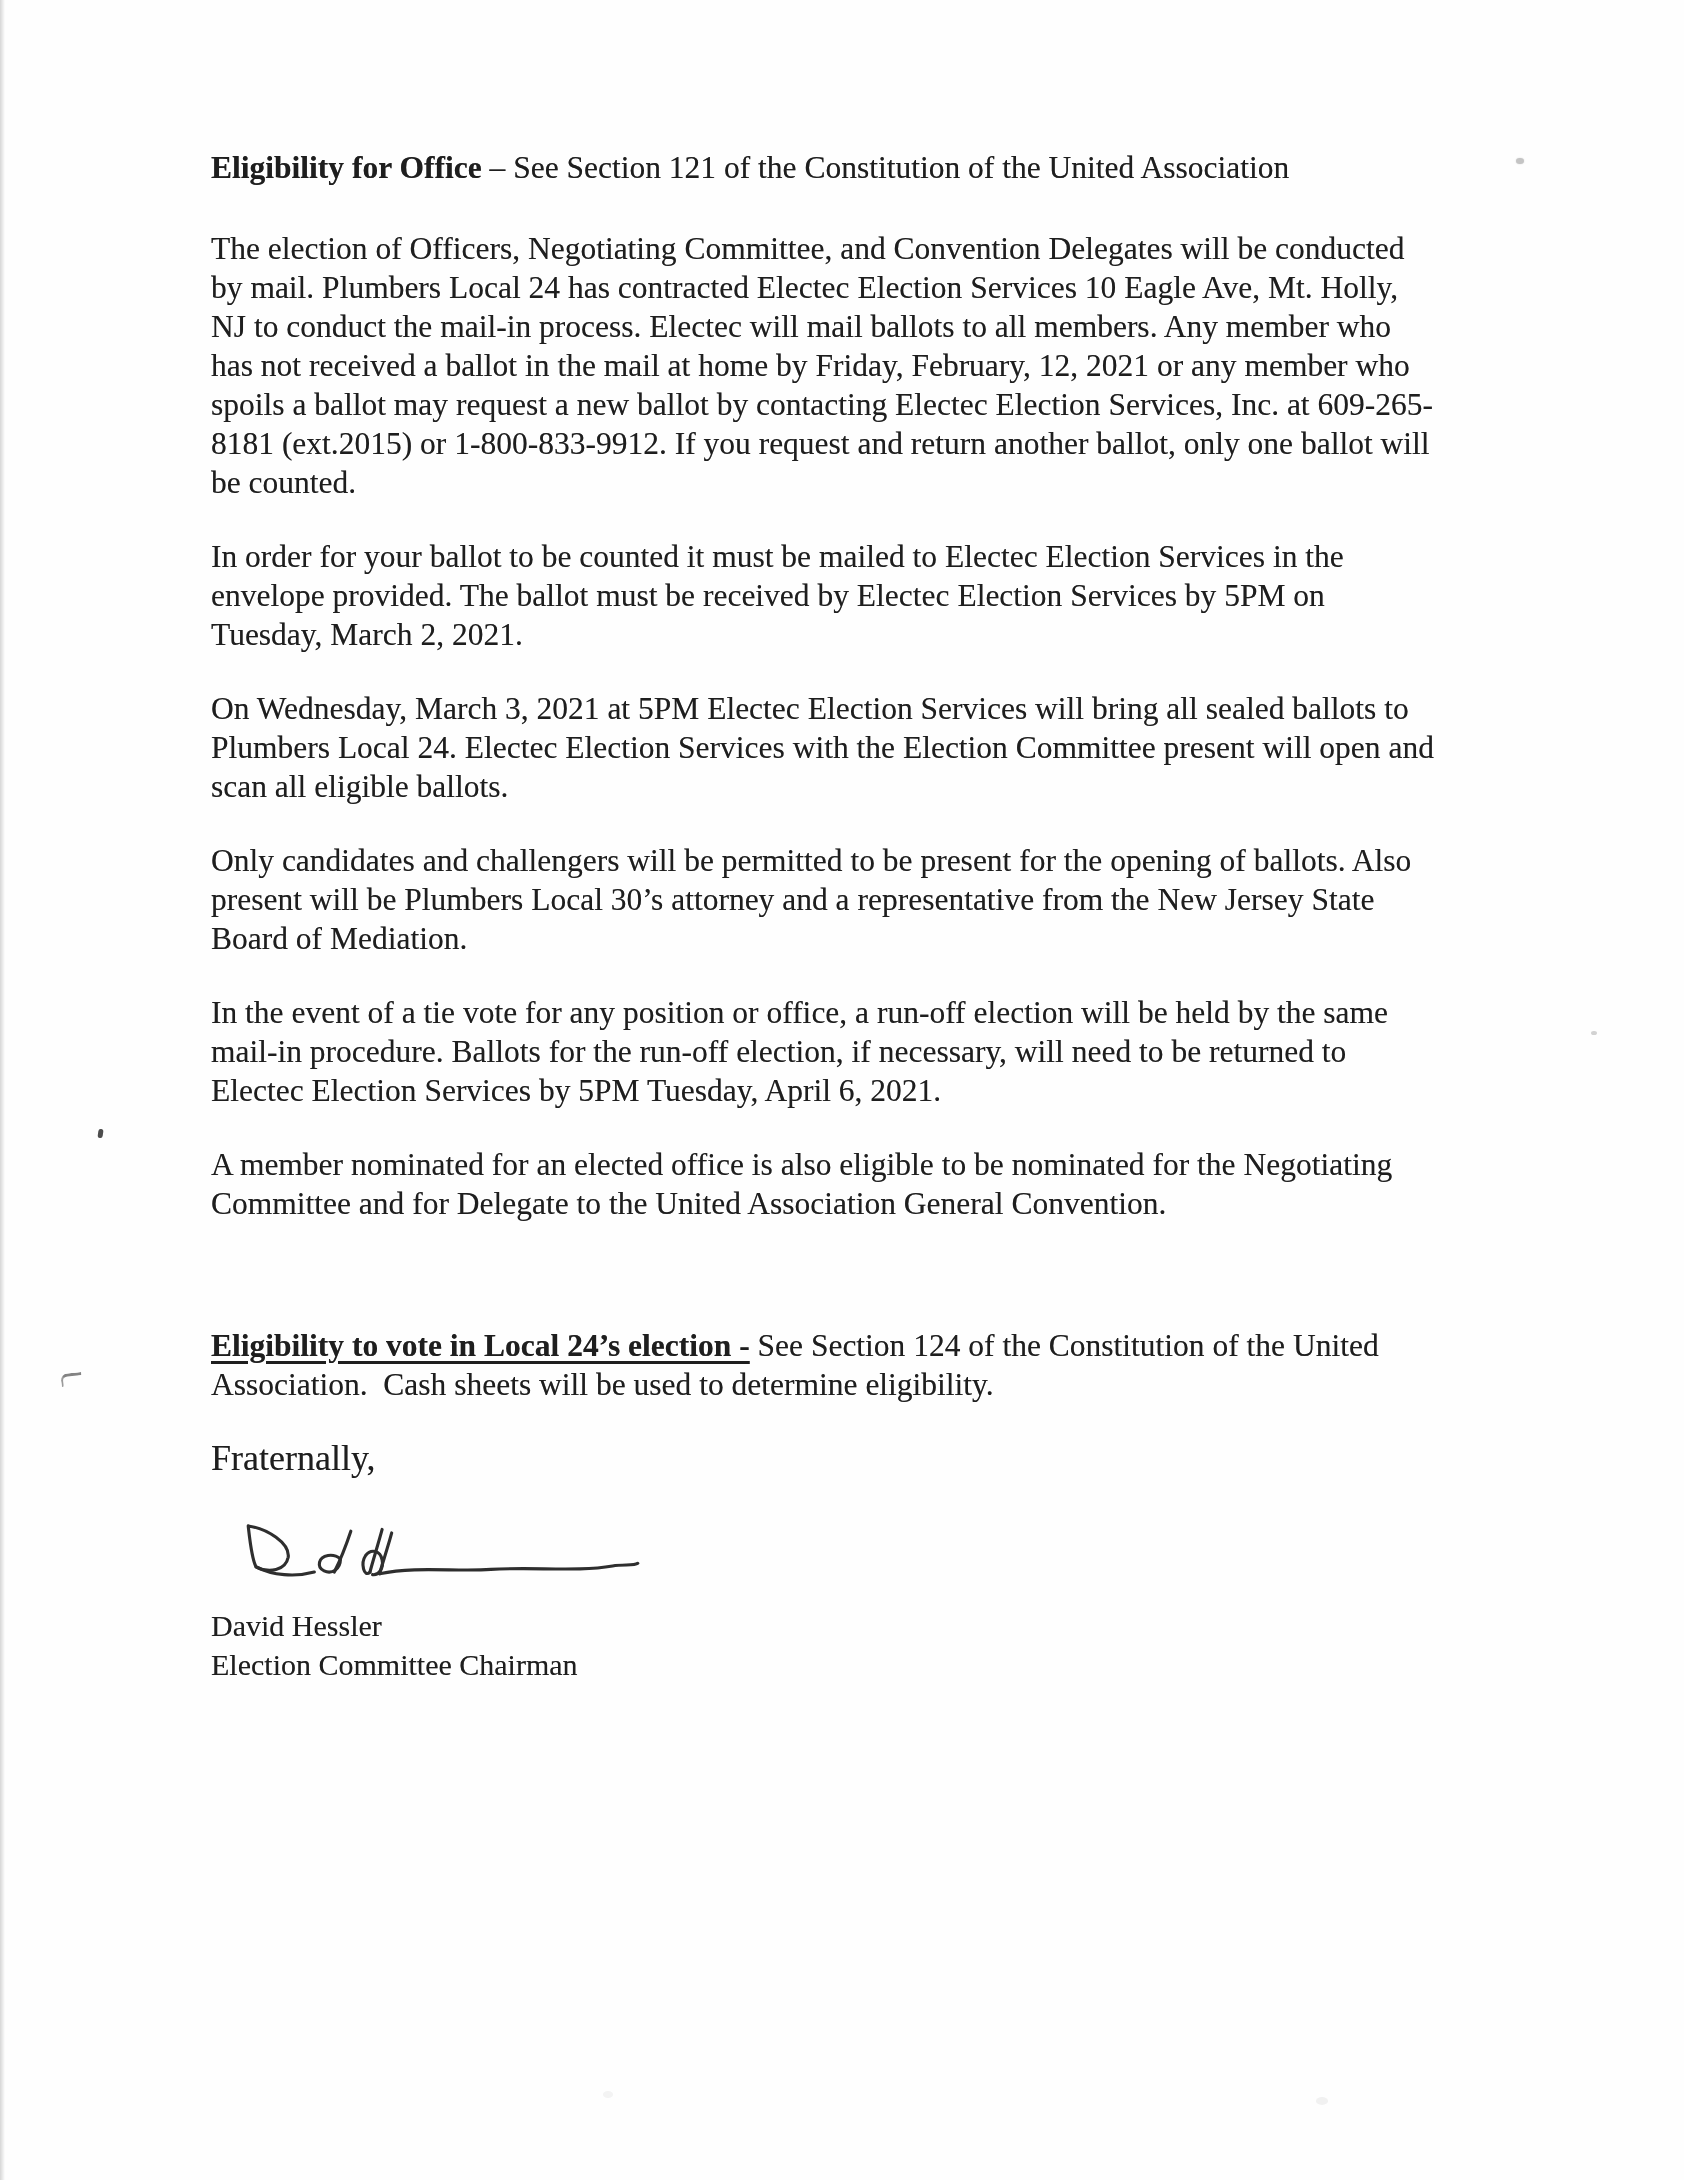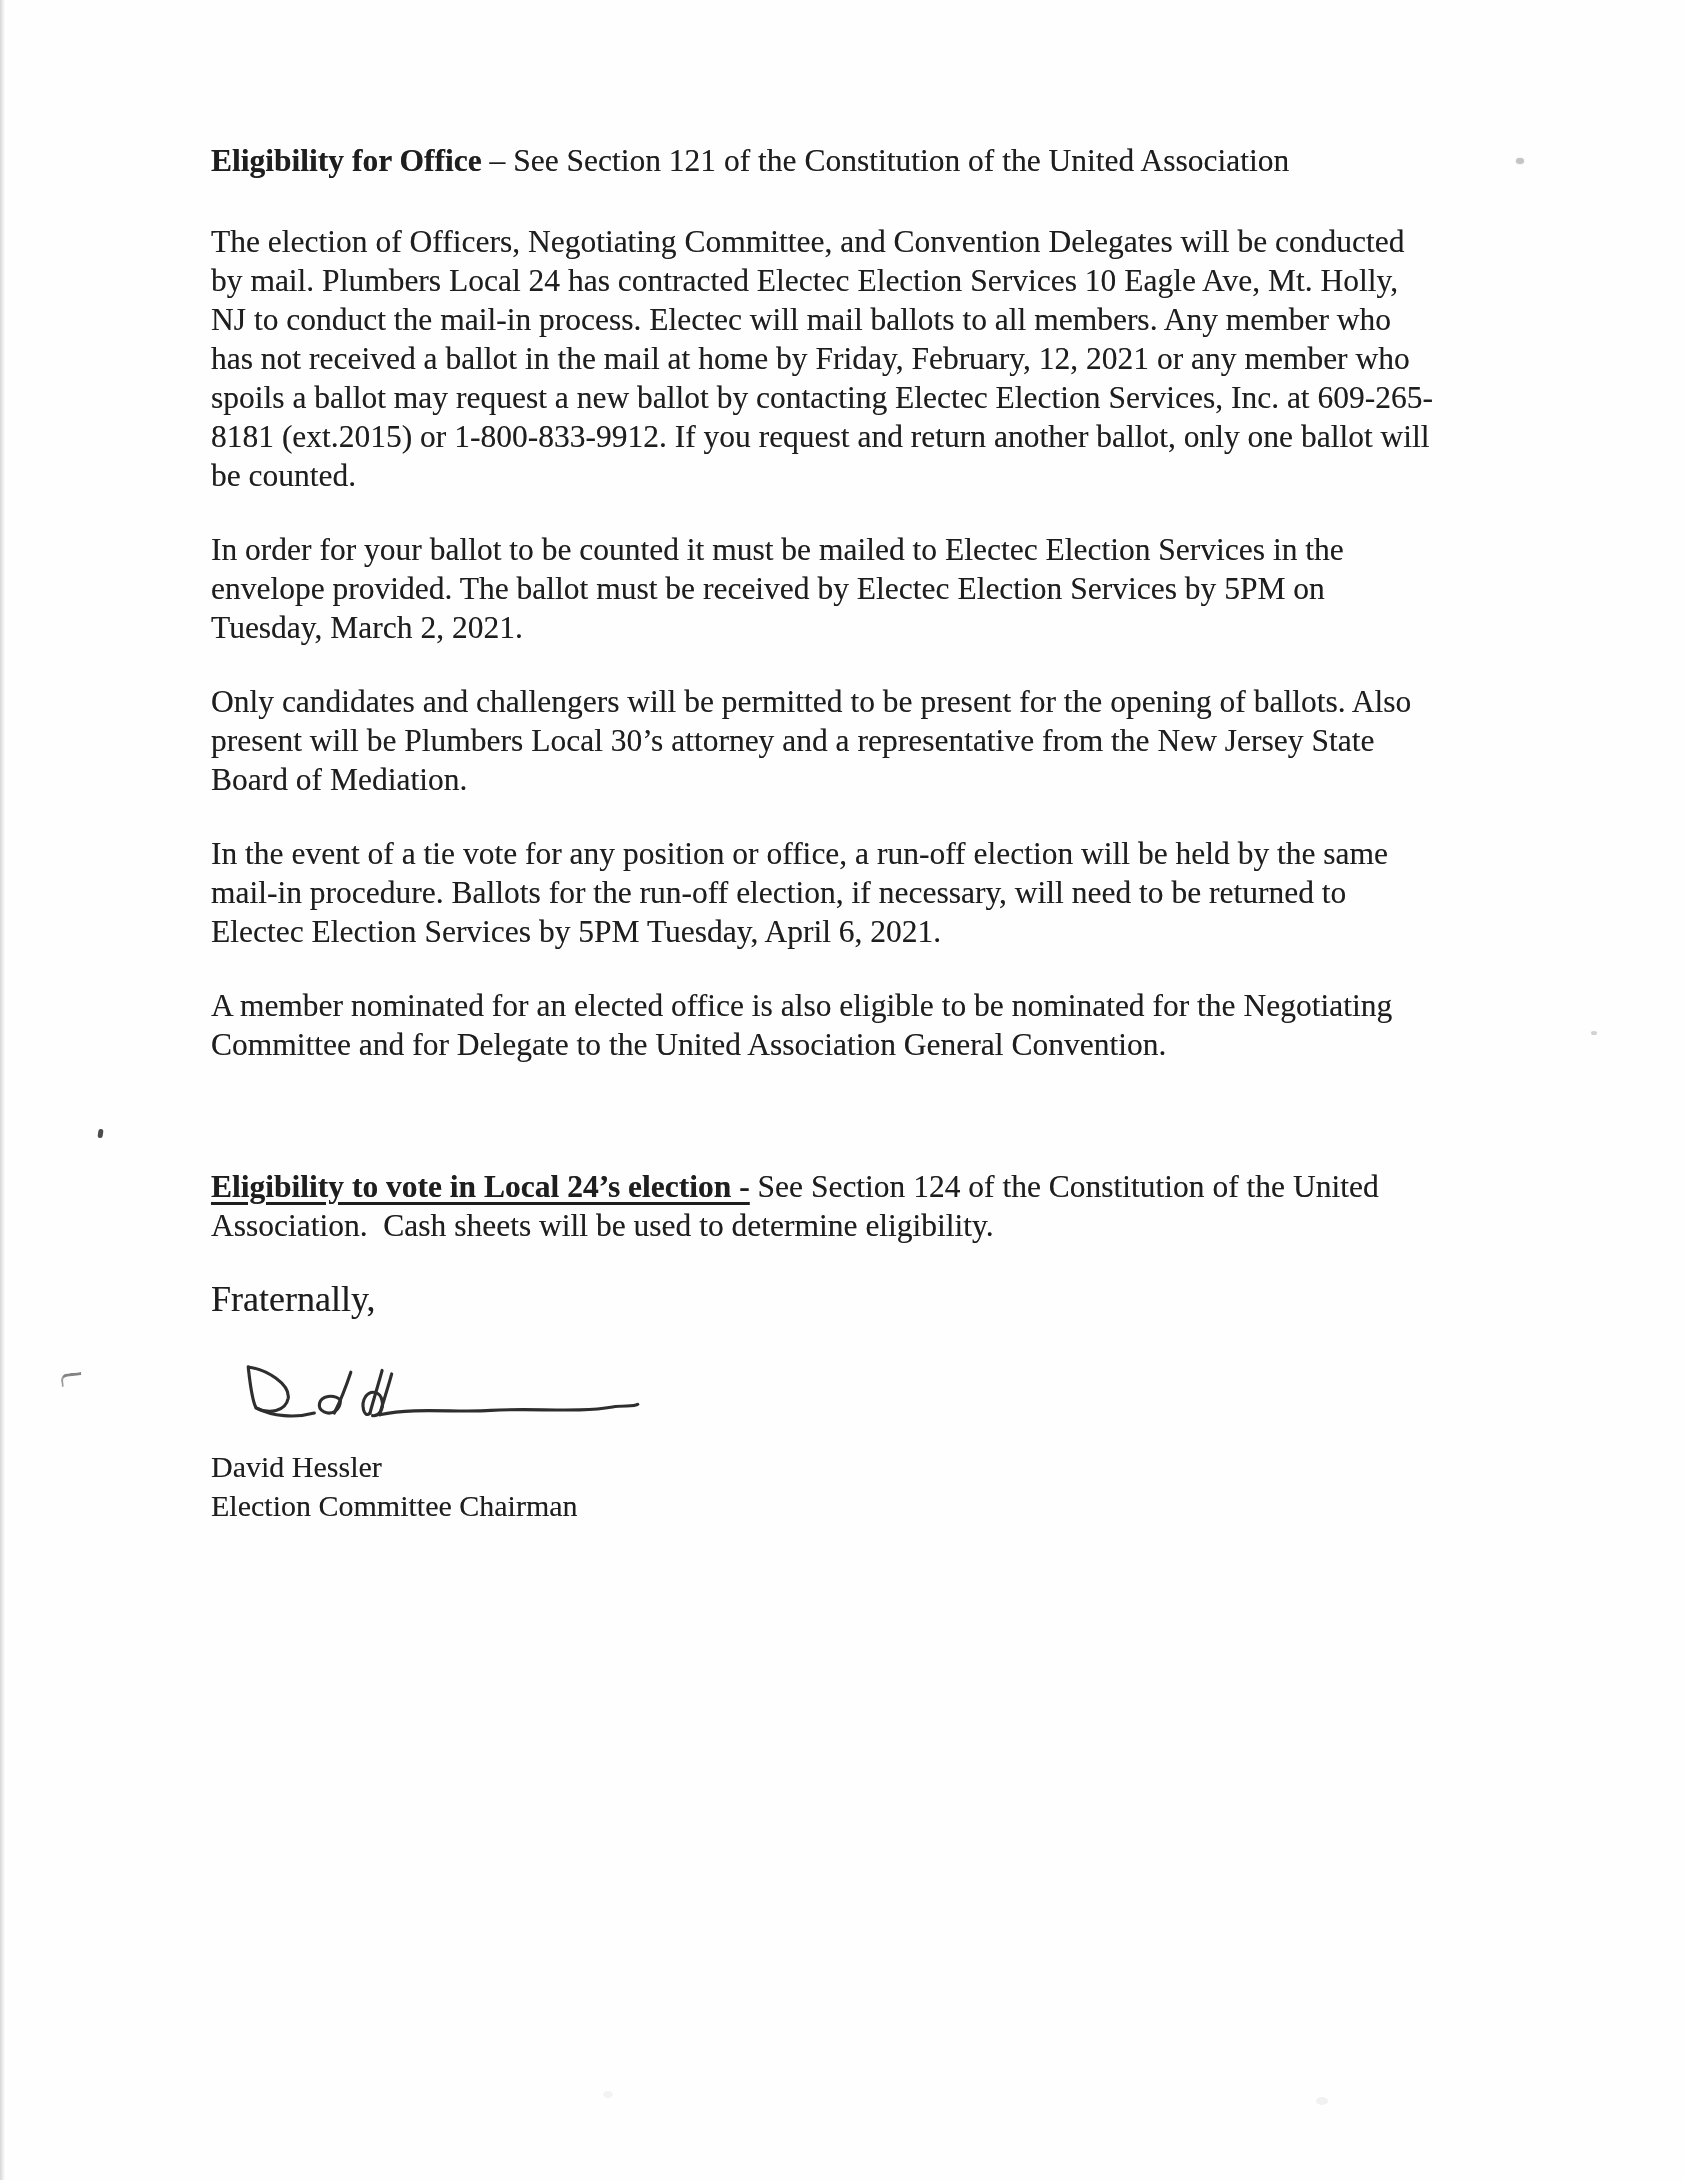--- a/index.html
+++ b/index.html
@@ -11,21 +11,21 @@
     font-family:"Liberation Serif","DejaVu Serif",serif;
     color:#1e1e1e;
   }
   
   .page::before{
     content:"";position:absolute;left:0;top:0;width:5.1px;height:100%;
     background:linear-gradient(90deg,#d6d6d6,rgba(255,255,255,0));
     pointer-events:none;
   }
   .content{
-    position:absolute;top:9px;left:0;
+    position:absolute;top:16px;left:0;
     padding:132px 136px 0 211px;
     width:1337px;
   }
   .title{
     font-size:31.5px;line-height:39px;
     margin:0 0 42px 0;
     text-shadow:0 0 0.4px rgba(20,20,20,0.55);
   }
   .title .bold{font-weight:bold;}
   .para{
@@ -84,20 +84,23 @@
     <div class="para">The election of Officers, Negotiating Committee, and Convention Delegates will be conducted
 by mail. Plumbers Local 24 has contracted Electec Election Services 10 Eagle Ave, Mt. Holly,
 NJ to conduct the mail-in process. Electec will mail ballots to all members. Any member who
 has not received a ballot in the mail at home by Friday, February, 12, 2021 or any member who
 spoils a ballot may request a new ballot by contacting Electec Election Services, Inc. at 609-265-
 8181 (ext.2015) or 1-800-833-9912. If you request and return another ballot, only one ballot will
 be counted.</div>
     <div class="para">In order for your ballot to be counted it must be mailed to Electec Election Services in the
 envelope provided. The ballot must be received by Electec Election Services by 5PM on
 Tuesday, March 2, 2021.</div>
+    <div class="para">On Wednesday, March 3, 2021 at 5PM Electec Election Services will bring all sealed ballots to
+Plumbers Local 24. Electec Election Services with the Election Committee present will open and
+scan all eligible ballots.</div>
     <div class="para">Only candidates and challengers will be permitted to be present for the opening of ballots. Also
 present will be Plumbers Local 30’s attorney and a representative from the New Jersey State
 Board of Mediation.</div>
     <div class="para">In the event of a tie vote for any position or office, a run-off election will be held by the same
 mail-in procedure. Ballots for the run-off election, if necessary, will need to be returned to
 Electec Election Services by 5PM Tuesday, April 6, 2021.</div>
     <div class="para">A member nominated for an elected office is also eligible to be nominated for the Negotiating
 Committee and for Delegate to the United Association General Convention.</div>
 
     <div class="section-heading">

